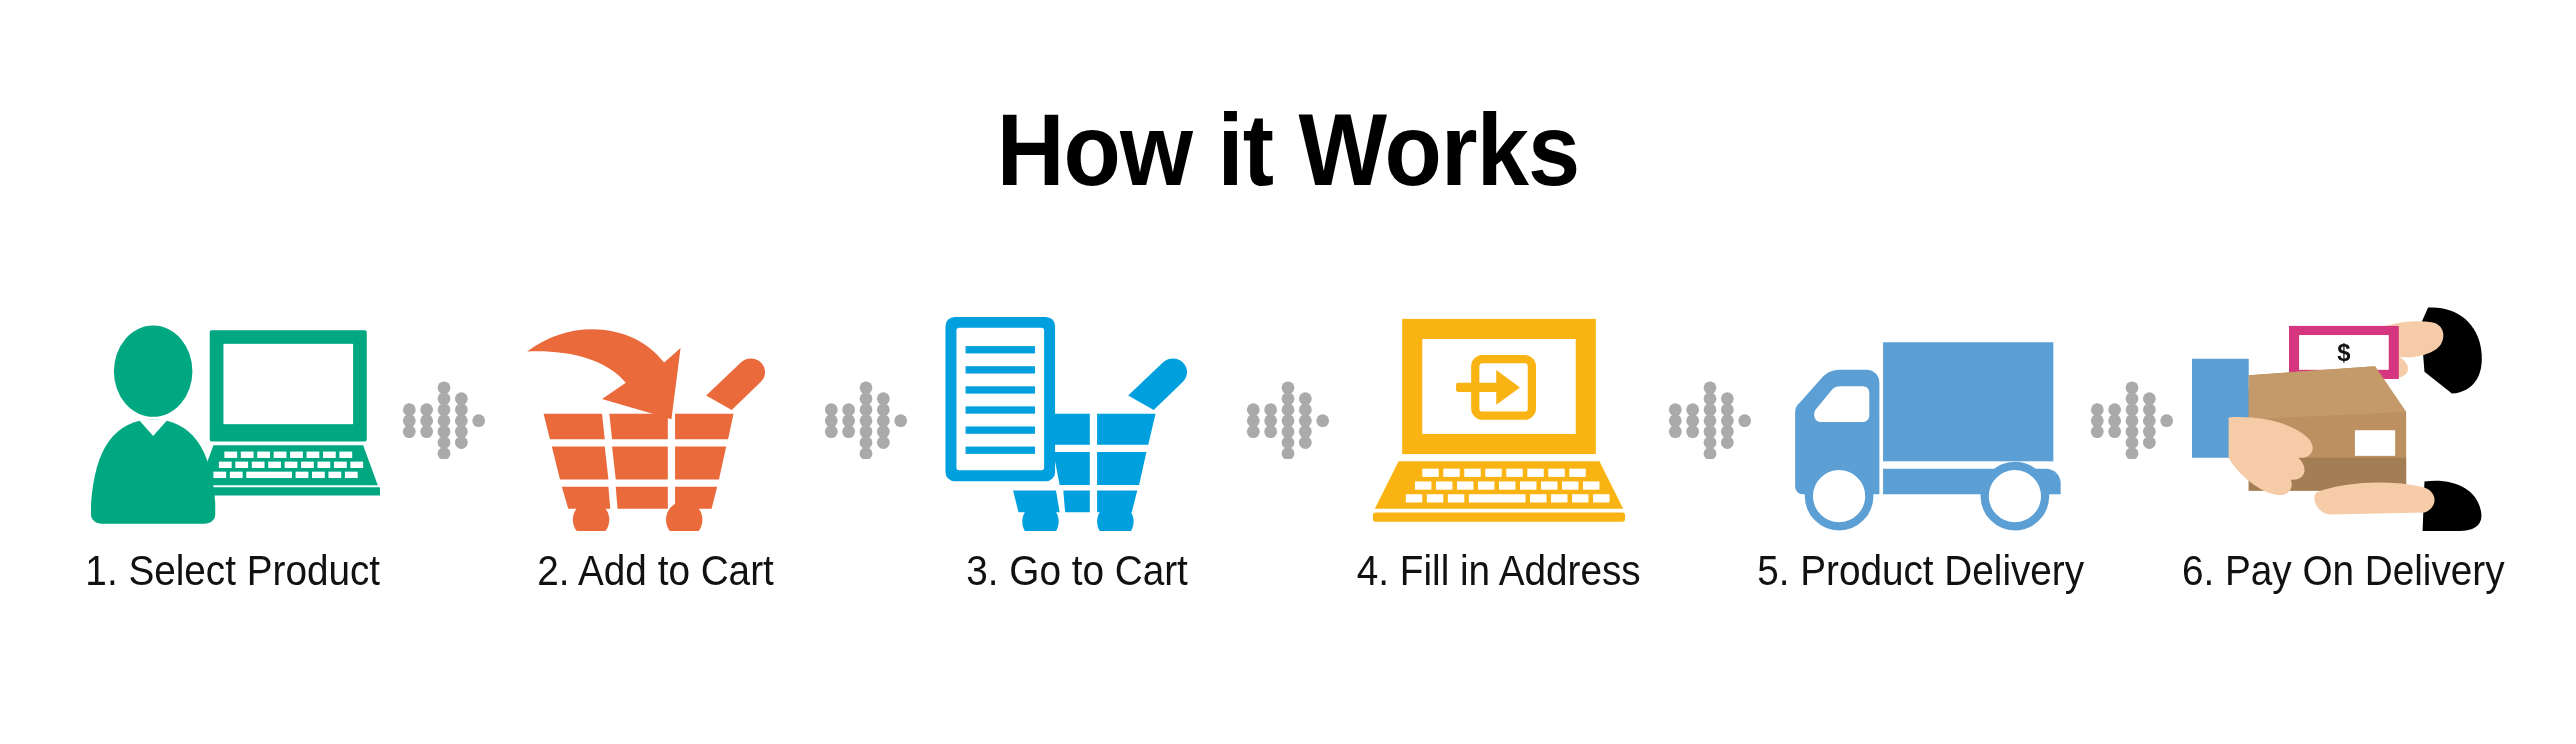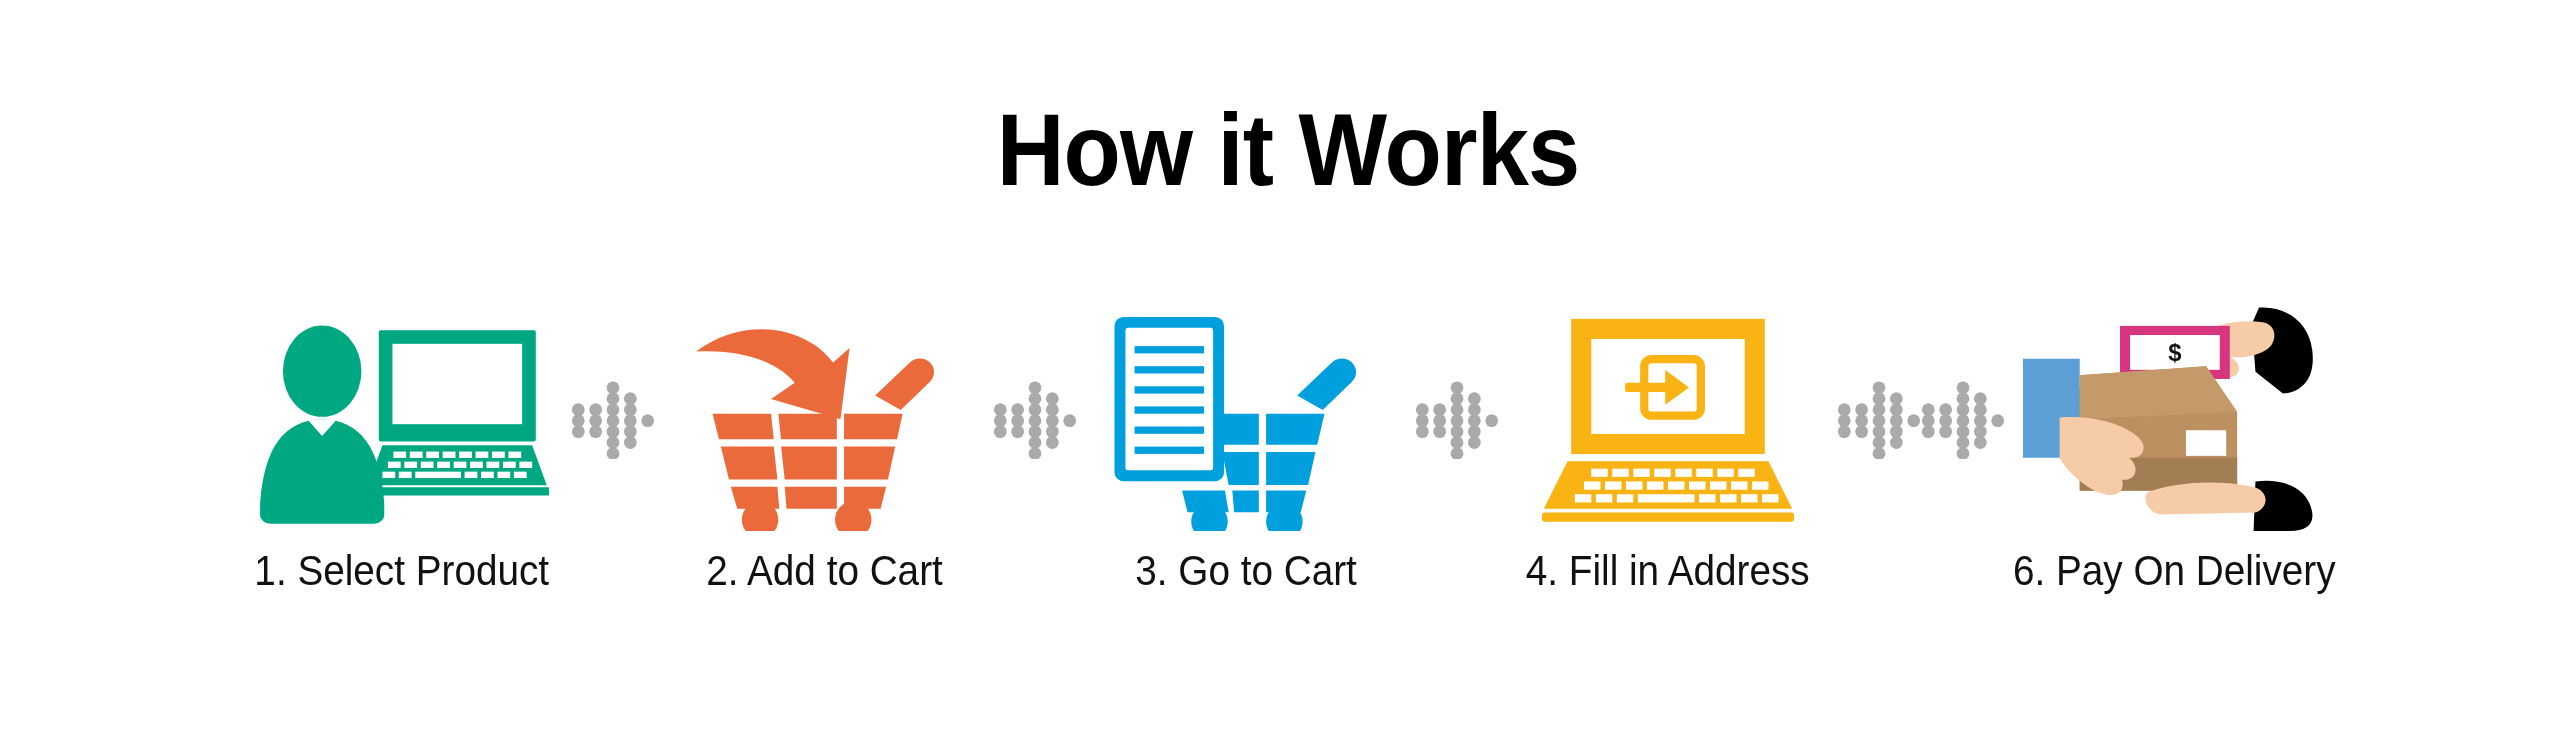--- a/index.html
+++ b/index.html
@@ -351,20 +351,40 @@
           <circle cx="46" cy="14" r="7"></circle>
           <circle cx="46" cy="26" r="7"></circle>
             <circle cx="65" cy="26" r="7"></circle>
           <circle cx="46" cy="74" r="7"></circle>
             <circle cx="65" cy="74" r="7"></circle>
           <circle cx="46" cy="86" r="7"></circle>
         </g>
       </svg>
     </div>
 
+    <div class="step">
+      <div class="step-art">
+        <svg width="293" height="198" viewBox="0 0 320 216" aria-hidden="true">
+          <g fill="#5C9FD4">
+
+            <rect x="118" y="10" width="186" height="130"></rect>
+
+            <path d="M118 148 L296 148 C 305 148, 312 155, 312 164 L 312 176 L 118 176 Z"></path>
+
+            <path d="M22 118 L22 86 C 22 82, 24 78, 27 76 L 50 50 C 55 44, 62 40, 70 40 L 100 40 C 108 40, 114 46, 114 54 L 114 176 L 30 176 C 25 176, 22 172, 22 167 Z"></path>
+
+            <path d="M44 84 L62 62 C 64 59, 68 58, 72 58 L 96 58 C 100 58, 103 61, 103 65 L 103 90 C 103 94, 100 97, 96 97 L 49 97 C 44 97, 41 90, 44 84 Z" fill="#FFFFFF"></path>
+
+            <circle cx="70" cy="178" r="33" fill="#FFFFFF" stroke="#5C9FD4" stroke-width="9"></circle>
+            <circle cx="262" cy="178" r="33" fill="#FFFFFF" stroke="#5C9FD4" stroke-width="9"></circle>
+          </g>
+        </svg>
+      </div>
+      <div class="step-label">5. Product Delivery</div>
+    </div>
 
     <div class="sep">
       <svg width="84" height="84" viewBox="0 0 92 92" aria-hidden="true">
         <g fill="#AAAAAA">
           <circle cx="8" cy="38" r="7"></circle>
             <circle cx="27" cy="38" r="7"></circle>
             <circle cx="46" cy="38" r="7"></circle>
           <circle cx="8" cy="50" r="7"></circle>
             <circle cx="27" cy="50" r="7"></circle>
             <circle cx="46" cy="50" r="7"></circle>

